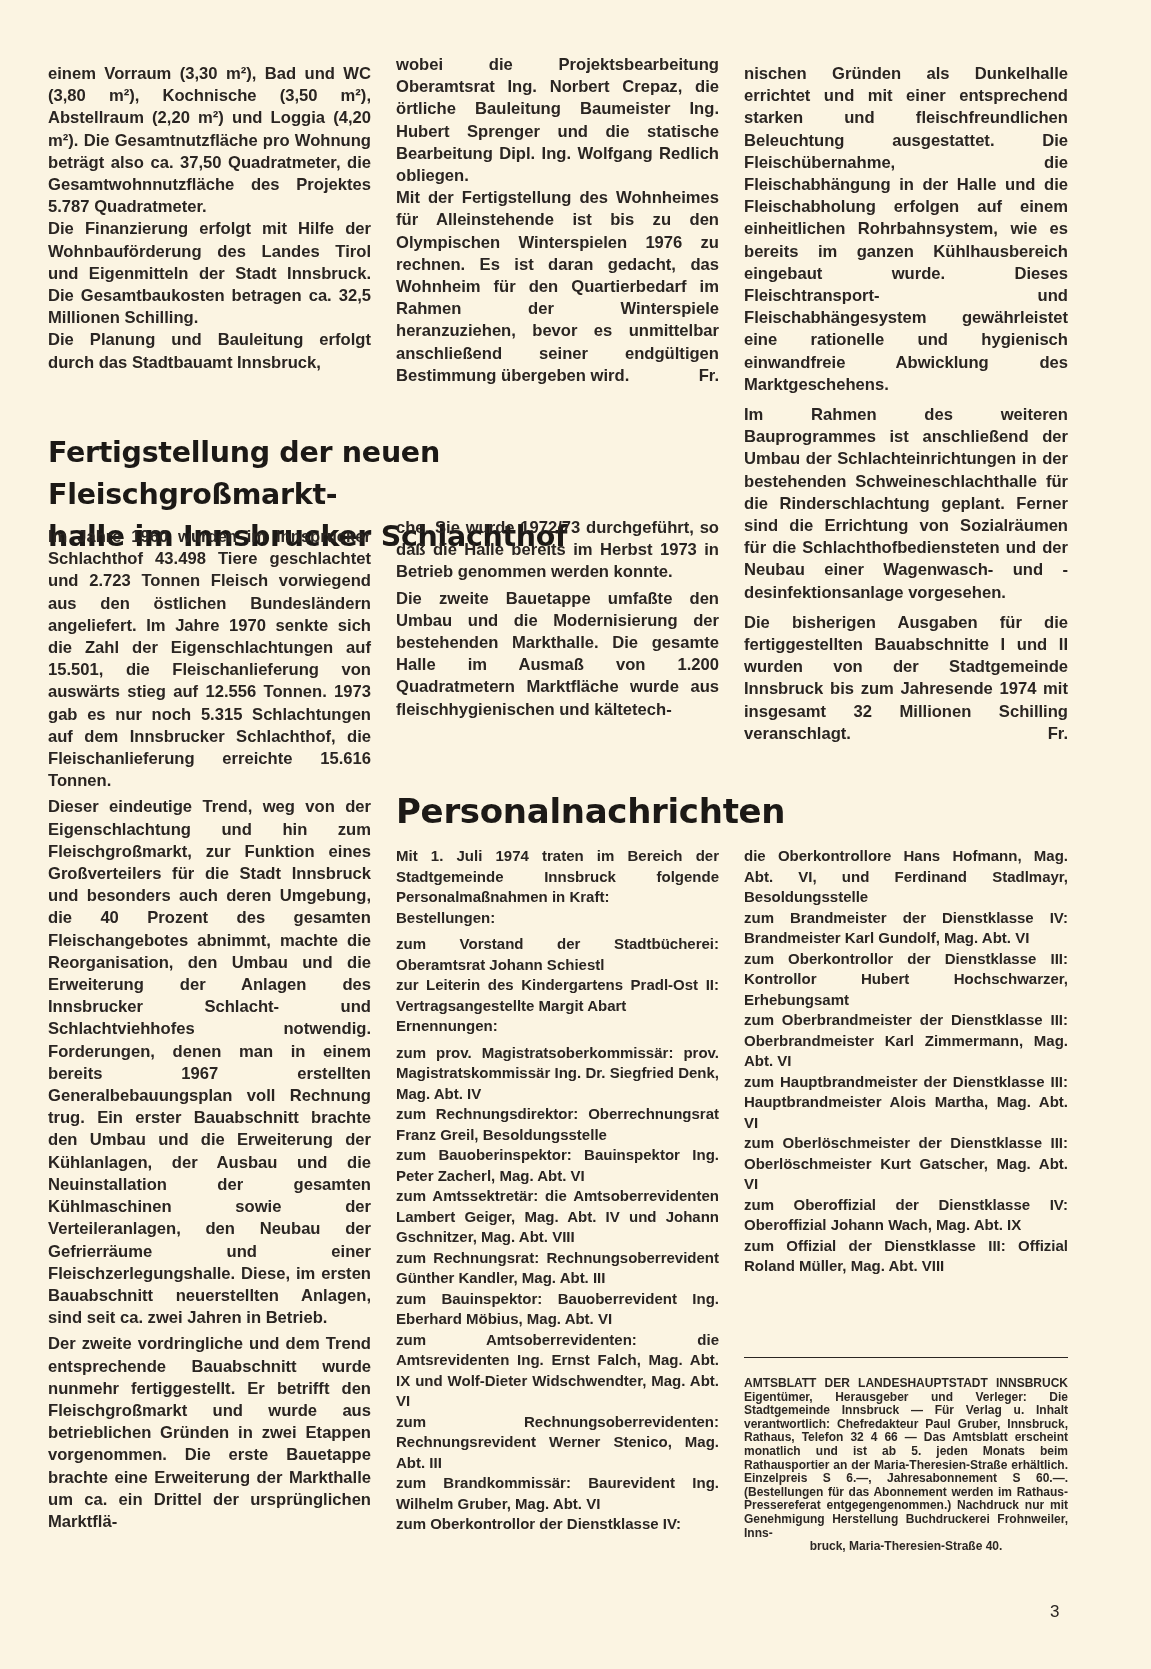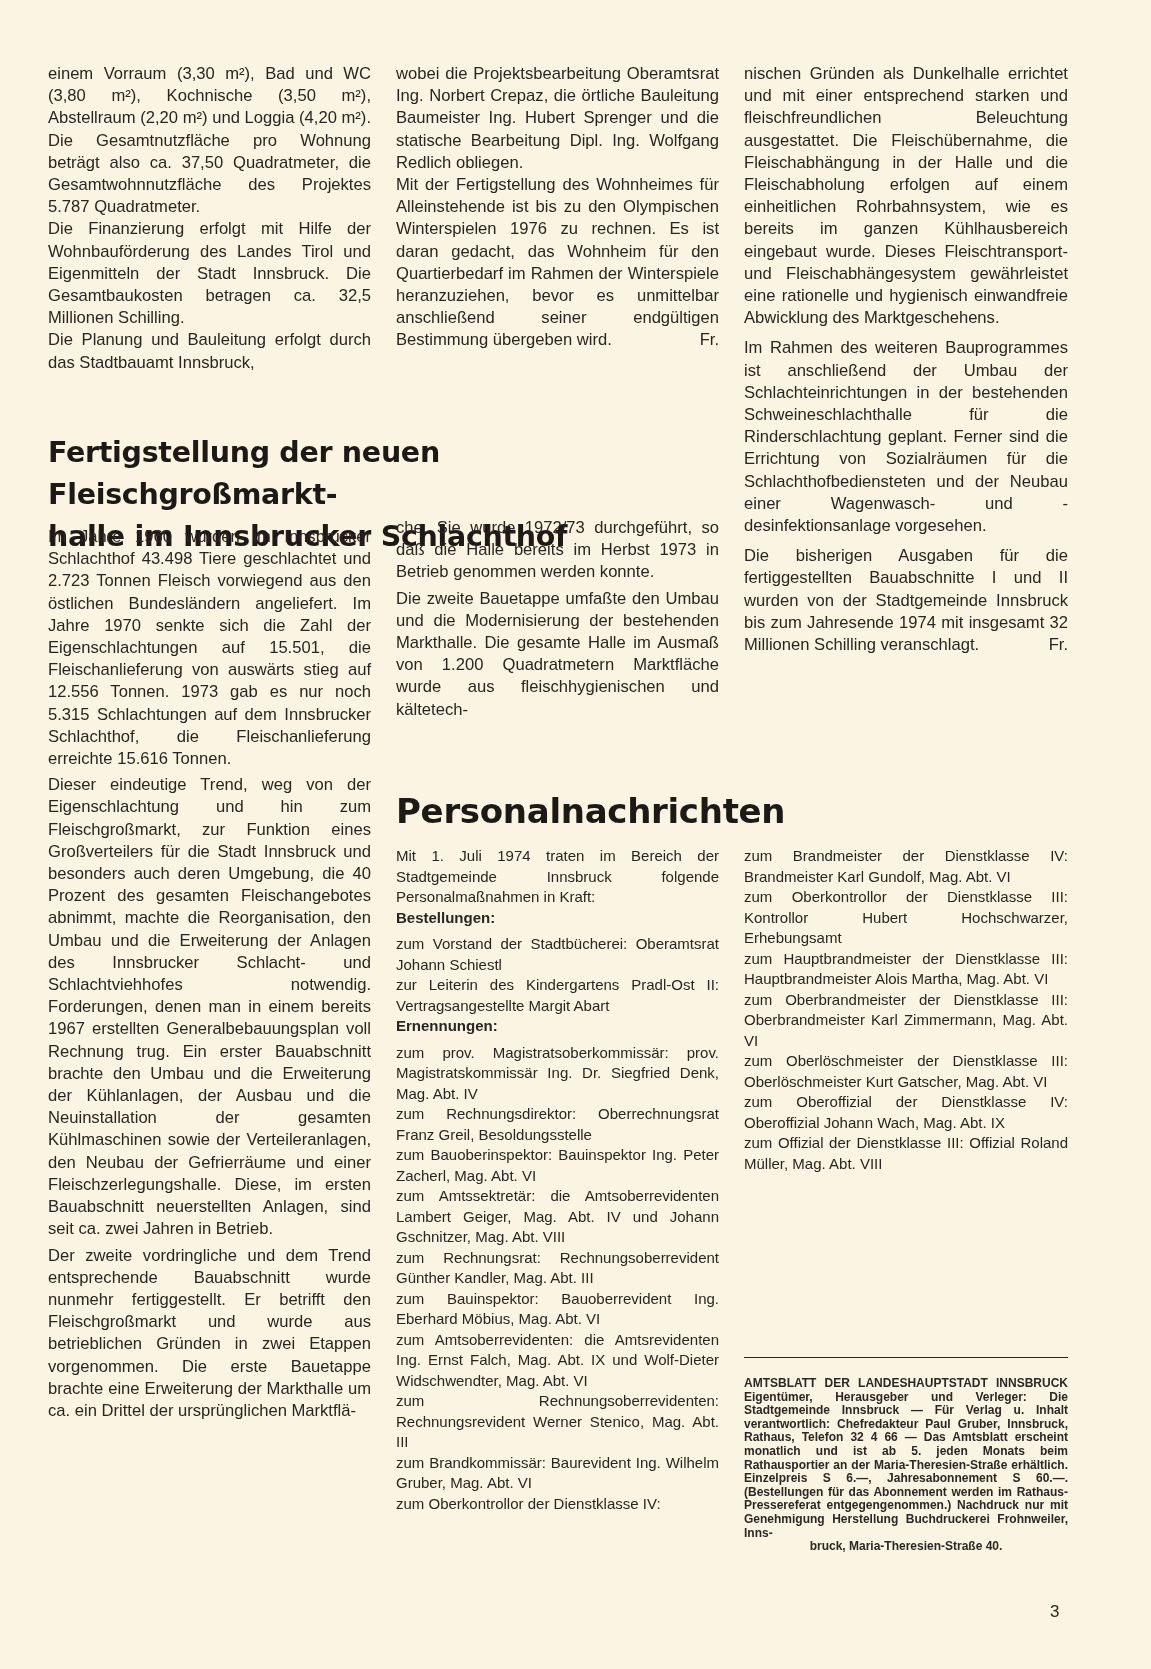--- a/index.html
+++ b/index.html
@@ -11,21 +11,21 @@
     position: relative;
     overflow: hidden;
   }
   .col {
     position: absolute;
     font-size: 16.6px;
     line-height: 22.2px;
     text-align: justify;
     hyphens: none;
   }
-  .col p { margin: 0; }
+  .col p { margin: 0; font-weight: bold; }
   .col p + p { margin-top: 4px; }
   .c1 { left: 48px; width: 323px; }
   .c2 { left: 396px; width: 323px; }
   .c3 { left: 744px; width: 324px; }
   .title {
     position: absolute;
     font-family: "DejaVu Sans", sans-serif;
     font-weight: bold;
     color: #1c1916;
     margin: 0;
@@ -52,21 +52,21 @@
 </style>
 </head>
 <body>
 
 <div class="col c1" style="top:63px;">
   <p>einem Vorraum (3,30 m²), Bad und WC (3,80 m²), Kochnische (3,50 m²), Abstellraum (2,20 m²) und Loggia (4,20 m²). Die Gesamtnutzfläche pro Wohnung beträgt also ca. 37,50 Quadratmeter, die Gesamtwohnnutzfläche des Projektes 5.787 Quadratmeter.</p>
   <p style="margin-top:0">Die Finanzierung erfolgt mit Hilfe der Wohnbauförderung des Landes Tirol und Eigenmitteln der Stadt Innsbruck. Die Gesamtbaukosten betragen ca. 32,5 Millionen Schilling.</p>
   <p style="margin-top:0">Die Planung und Bauleitung erfolgt durch das Stadtbauamt Innsbruck,</p>
 </div>
 
-<div class="col c2" style="top:63px;">
+<div class="col c2" style="top:54px;">
   <p>wobei die Projektsbearbeitung Oberamtsrat Ing. Norbert Crepaz, die örtliche Bauleitung Baumeister Ing. Hubert Sprenger und die statische Bearbeitung Dipl. Ing. Wolfgang Redlich obliegen.</p>
   <p style="margin-top:0">
     <span>Mit der Fertigstellung des Wohnheimes für Alleinstehende ist bis zu den Olympischen Winterspielen 1976 zu rechnen. Es ist daran gedacht, das Wohnheim für den Quartierbedarf im Rahmen der Winterspiele heranzuziehen, bevor es unmittelbar anschließend seiner endgültigen Bestimmung übergeben wird.</span>
     <span class="sig">Fr.</span>
   </p>
 </div>
 
 <h1 class="title t1">
   <span>Fertigstellung der neuen Fleischgroßmarkt-</span><br>
   <span>halle im Innsbrucker Schlachthof</span>
@@ -106,24 +106,25 @@
   <p>zum Amtssektretär: die Amtsoberrevidenten Lambert Geiger, Mag. Abt. IV und Johann Gschnitzer, Mag. Abt. VIII</p>
   <p>zum Rechnungsrat: Rechnungsoberrevident Günther Kandler, Mag. Abt. III</p>
   <p>zum Bauinspektor: Bauoberrevident Ing. Eberhard Möbius, Mag. Abt. VI</p>
   <p>zum Amtsoberrevidenten: die Amtsrevidenten Ing. Ernst Falch, Mag. Abt. IX und Wolf-Dieter Widschwendter, Mag. Abt. VI</p>
   <p>zum Rechnungsoberrevidenten: Rechnungsrevident Werner Stenico, Mag. Abt. III</p>
   <p>zum Brandkommissär: Baurevident Ing. Wilhelm Gruber, Mag. Abt. VI</p>
   <p>zum Oberkontrollor der Dienstklasse IV:</p>
 </div>
 
 <div class="col c3 pers" style="top:846px;">
+  <p>die Oberkontrollore Hans Hofmann, Mag. Abt. VI, und Ferdinand Stadlmayr, Besoldungsstelle</p>
   <p>zum Brandmeister der Dienstklasse IV: Brandmeister Karl Gundolf, Mag. Abt. VI</p>
   <p>zum Oberkontrollor der Dienstklasse III: Kontrollor Hubert Hochschwarzer, Erhebungsamt</p>
+  <p>zum Oberbrandmeister der Dienstklasse III: Oberbrandmeister Karl Zimmermann, Mag. Abt. VI</p>
   <p>zum Hauptbrandmeister der Dienstklasse III: Hauptbrandmeister Alois Martha, Mag. Abt. VI</p>
-  <p>zum Oberbrandmeister der Dienstklasse III: Oberbrandmeister Karl Zimmermann, Mag. Abt. VI</p>
   <p>zum Oberlöschmeister der Dienstklasse III: Oberlöschmeister Kurt Gatscher, Mag. Abt. VI</p>
   <p>zum Oberoffizial der Dienstklasse IV: Oberoffizial Johann Wach, Mag. Abt. IX</p>
   <p>zum Offizial der Dienstklasse III: Offizial Roland Müller, Mag. Abt. VIII</p>
 </div>
 
 <div class="rule"></div>
 
 <div class="imprint">
   <div>AMTSBLATT DER LANDESHAUPTSTADT INNSBRUCK Eigentümer, Herausgeber und Verleger: Die Stadtgemeinde Innsbruck — Für Verlag u. Inhalt verantwortlich: Chefredakteur Paul Gruber, Innsbruck, Rathaus, Telefon 32 4 66 — Das Amtsblatt erscheint monatlich und ist ab 5. jeden Monats beim Rathausportier an der Maria-Theresien-Straße erhältlich. Einzelpreis S 6.—, Jahresabonnement S 60.—. (Bestellungen für das Abonnement werden im Rathaus-Pressereferat entgegengenommen.) Nachdruck nur mit Genehmigung Herstellung Buchdruckerei Frohnweiler, Inns-</div>
   <div class="last">bruck, Maria-Theresien-Straße 40.</div>

